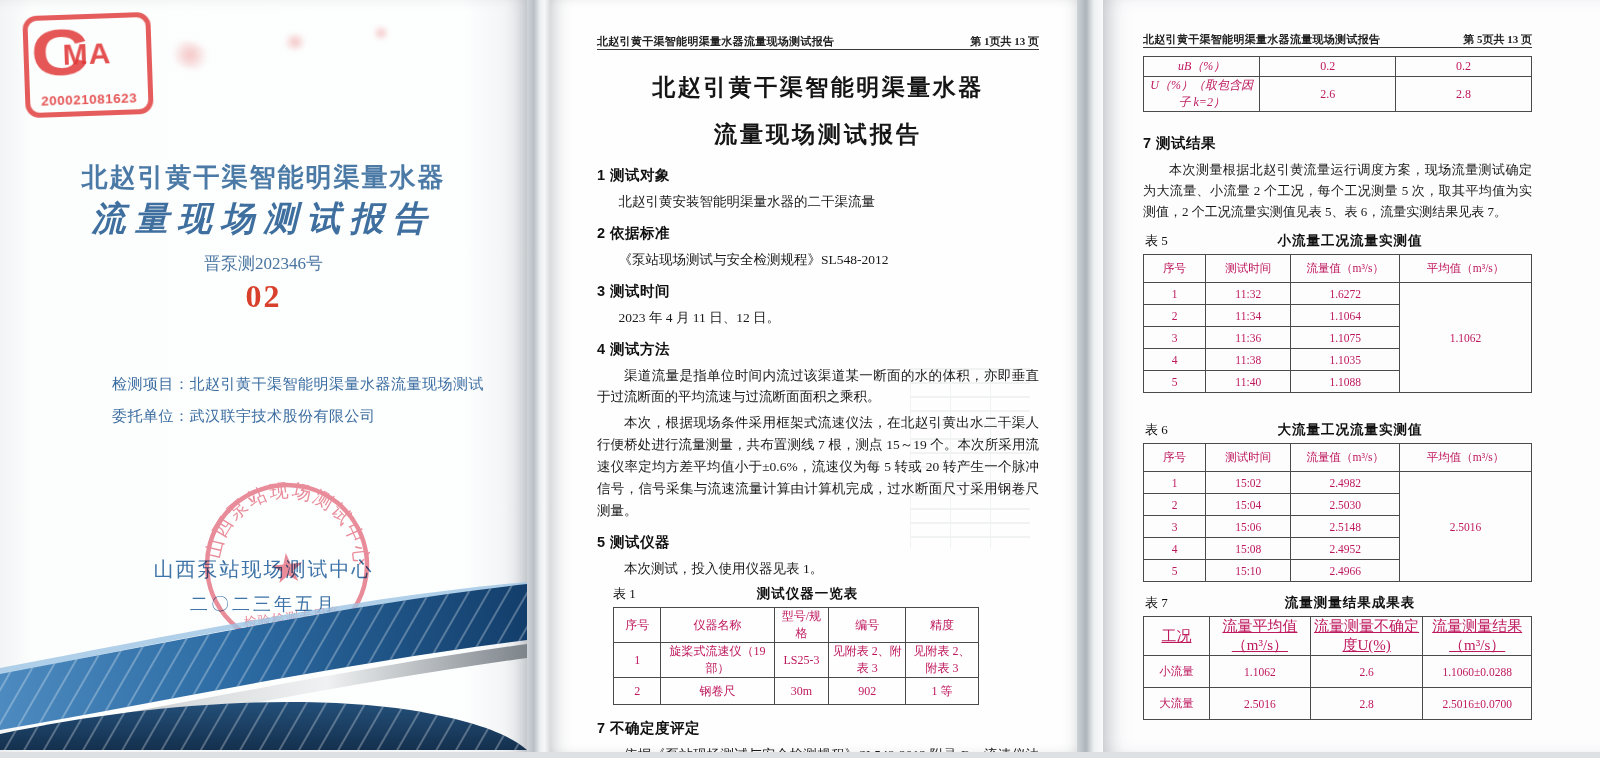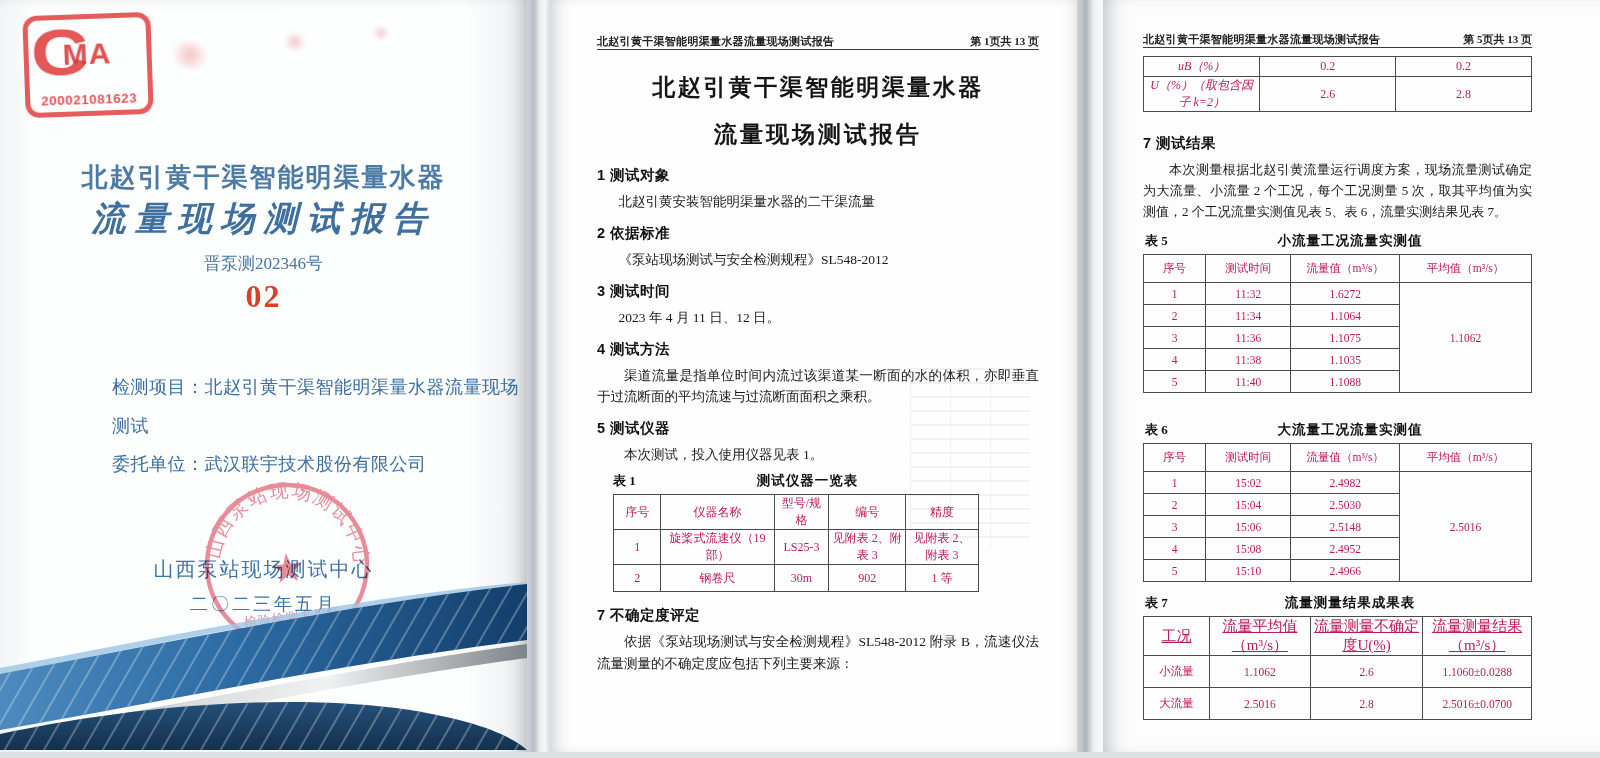--- a/index.html
+++ b/index.html
@@ -14,21 +14,21 @@
   .cma-ma{position:absolute;left:34px;top:18px;font-family:"Liberation Sans",sans-serif;font-weight:bold;font-size:30px;color:rgba(224,56,56,.88);letter-spacing:1px;}
   .cma-num{position:absolute;left:0;right:0;bottom:4px;text-align:center;font-family:"Liberation Sans",sans-serif;font-weight:bold;font-size:13.5px;color:rgba(224,56,56,.85);letter-spacing:.5px;}
   .smudge{position:absolute;border-radius:50%;background:radial-gradient(circle,rgba(230,90,90,.35),rgba(230,90,90,0) 70%);filter:blur(2px);}
   .s1{left:168px;top:42px;width:44px;height:26px;transform:rotate(20deg);}
   .s2{left:282px;top:34px;width:26px;height:16px;}
   .s3{left:372px;top:26px;width:18px;height:14px;}
   .cov-t1{position:absolute;left:0;right:0;top:160px;text-align:center;font-family:"Liberation Sans",sans-serif;font-weight:bold;font-size:26px;color:#4b7aa6;letter-spacing:2px;}
   .cov-t2{position:absolute;left:0;right:0;top:196px;text-align:center;font-weight:bold;font-style:italic;font-size:34px;color:#3f6f9e;letter-spacing:9px;}
   .cov-no{position:absolute;left:0;right:0;top:252px;text-align:center;font-size:17px;color:#48749f;}
   .cov-copy{position:absolute;left:0;right:0;top:278px;text-align:center;font-weight:bold;font-size:32px;color:#d8402c;letter-spacing:2px;}
-  .cov-info{position:absolute;left:112px;top:368px;font-family:"Liberation Sans",sans-serif;font-size:18px;color:#3b6da0;line-height:2.15;letter-spacing:.5px;}
+  .cov-info{position:absolute;left:112px;top:368px;font-family:"Liberation Sans",sans-serif;font-size:15px;color:#3b6da0;line-height:2.15;letter-spacing:.5px;}
   .cov-org{position:absolute;left:0;right:0;top:556px;text-align:center;color:#3f74a8;font-family:"Liberation Sans",sans-serif;}
   .cov-org .l1{font-size:20px;letter-spacing:2px;}
   .cov-org .l2{font-size:18px;letter-spacing:3px;margin-top:9px;}
   .stamp-main{position:absolute;left:192px;top:470px;mix-blend-mode:multiply;opacity:.85;transform:rotate(-6deg);}
   .stamp-edge{position:absolute;left:478px;top:438px;mix-blend-mode:multiply;opacity:.7;}
   .wave{position:absolute;left:0;bottom:2px;}
 
   
   .gutter{position:absolute;top:0;height:752px;}
   .g1{left:527px;width:23px;background:linear-gradient(90deg,#cfd4d8 0%,#b9bfc5 30%,#e9ecee 55%,#f7f8f9 75%,#d9dde0 100%);}
@@ -43,21 +43,21 @@
   .ph-row{display:flex;justify-content:space-between;align-items:flex-end;font-size:11px;font-weight:bold;color:#222;border-bottom:1.6px solid #3a3a3a;}
   .ph-row .pt{letter-spacing:.3px;}
   .doc-title{ text-align:center;font-family:"Liberation Sans",sans-serif;font-weight:bold;color:#151515;}
   .dt1{margin-top:22px;font-size:23px;letter-spacing:2.5px;}
   .dt2{margin-top:16px;font-size:23px;letter-spacing:3px;}
   h3.sec{font-family:"Liberation Sans",sans-serif;font-weight:bold;font-size:14.5px;color:#111;margin:11px 0 6px 0;letter-spacing:.5px;}
   p.body{font-size:13.5px;color:#191919;line-height:1.62;margin:0 0 4px 0;text-align:justify;}
   p.ind1{text-indent:1.6em;}
   p.ind2{text-indent:2em;}
   .cap-row{display:flex;align-items:baseline;font-size:13px;color:#111;margin:6px 0 4px 2px;}
-  .cap-row .lbl{font-weight:bold;text-align:center;}
+  .cap-row .lbl{font-weight:normal;text-align:center;}
   .cap-row .ttl{flex:1;text-align:center;font-family:"Liberation Sans",sans-serif;font-weight:bold;font-size:13.5px;letter-spacing:1px;}
   table.doc{border-collapse:collapse;color:#be185d;}
   table.doc td,table.doc th{border:1px solid #4a4a4a;text-align:center;vertical-align:middle;font-weight:normal;padding:0 2px;}
   
   .t1{width:366px;margin-left:16px;font-size:12px;}
   .t1 th{height:26px;}
   .t1 td{height:26px;}
   
   .ut{width:100%;font-size:12px;margin-top:8px;}
   .ut td{height:19px;}
@@ -163,20 +163,21 @@
       <p class="body ind1">北赵引黄安装智能明渠量水器的二干渠流量</p>
 
       <h3 class="sec">2 依据标准</h3>
       <p class="body ind1">《泵站现场测试与安全检测规程》SL548-2012</p>
 
       <h3 class="sec">3 测试时间</h3>
       <p class="body ind1">2023 年 4 月 11 日、12 日。</p>
 
       <h3 class="sec">4 测试方法</h3>
       <p class="body ind2">渠道流量是指单位时间内流过该渠道某一断面的水的体积，亦即垂直于过流断面的平均流速与过流断面面积之乘积。</p>
+      <p class="body ind2">本次，根据现场条件采用框架式流速仪法，在北赵引黄出水二干渠人行便桥处进行流量测量，共布置测线 7 根，测点 15～19 个。本次所采用流速仪率定均方差平均值小于±0.6%，流速仪为每 5 转或 20 转产生一个脉冲信号，信号采集与流速流量计算由计算机完成，过水断面尺寸采用钢卷尺测量。</p>
 
       <h3 class="sec">5 测试仪器</h3>
       <p class="body ind2">本次测试，投入使用仪器见表 1。</p>
 
       <div class="cap-row" style="width:366px;margin-left:16px;">
         <span class="lbl">表 1</span>
         <span class="ttl">测试仪器一览表</span>
       </div>
       <table class="doc t1">
         <tbody>

